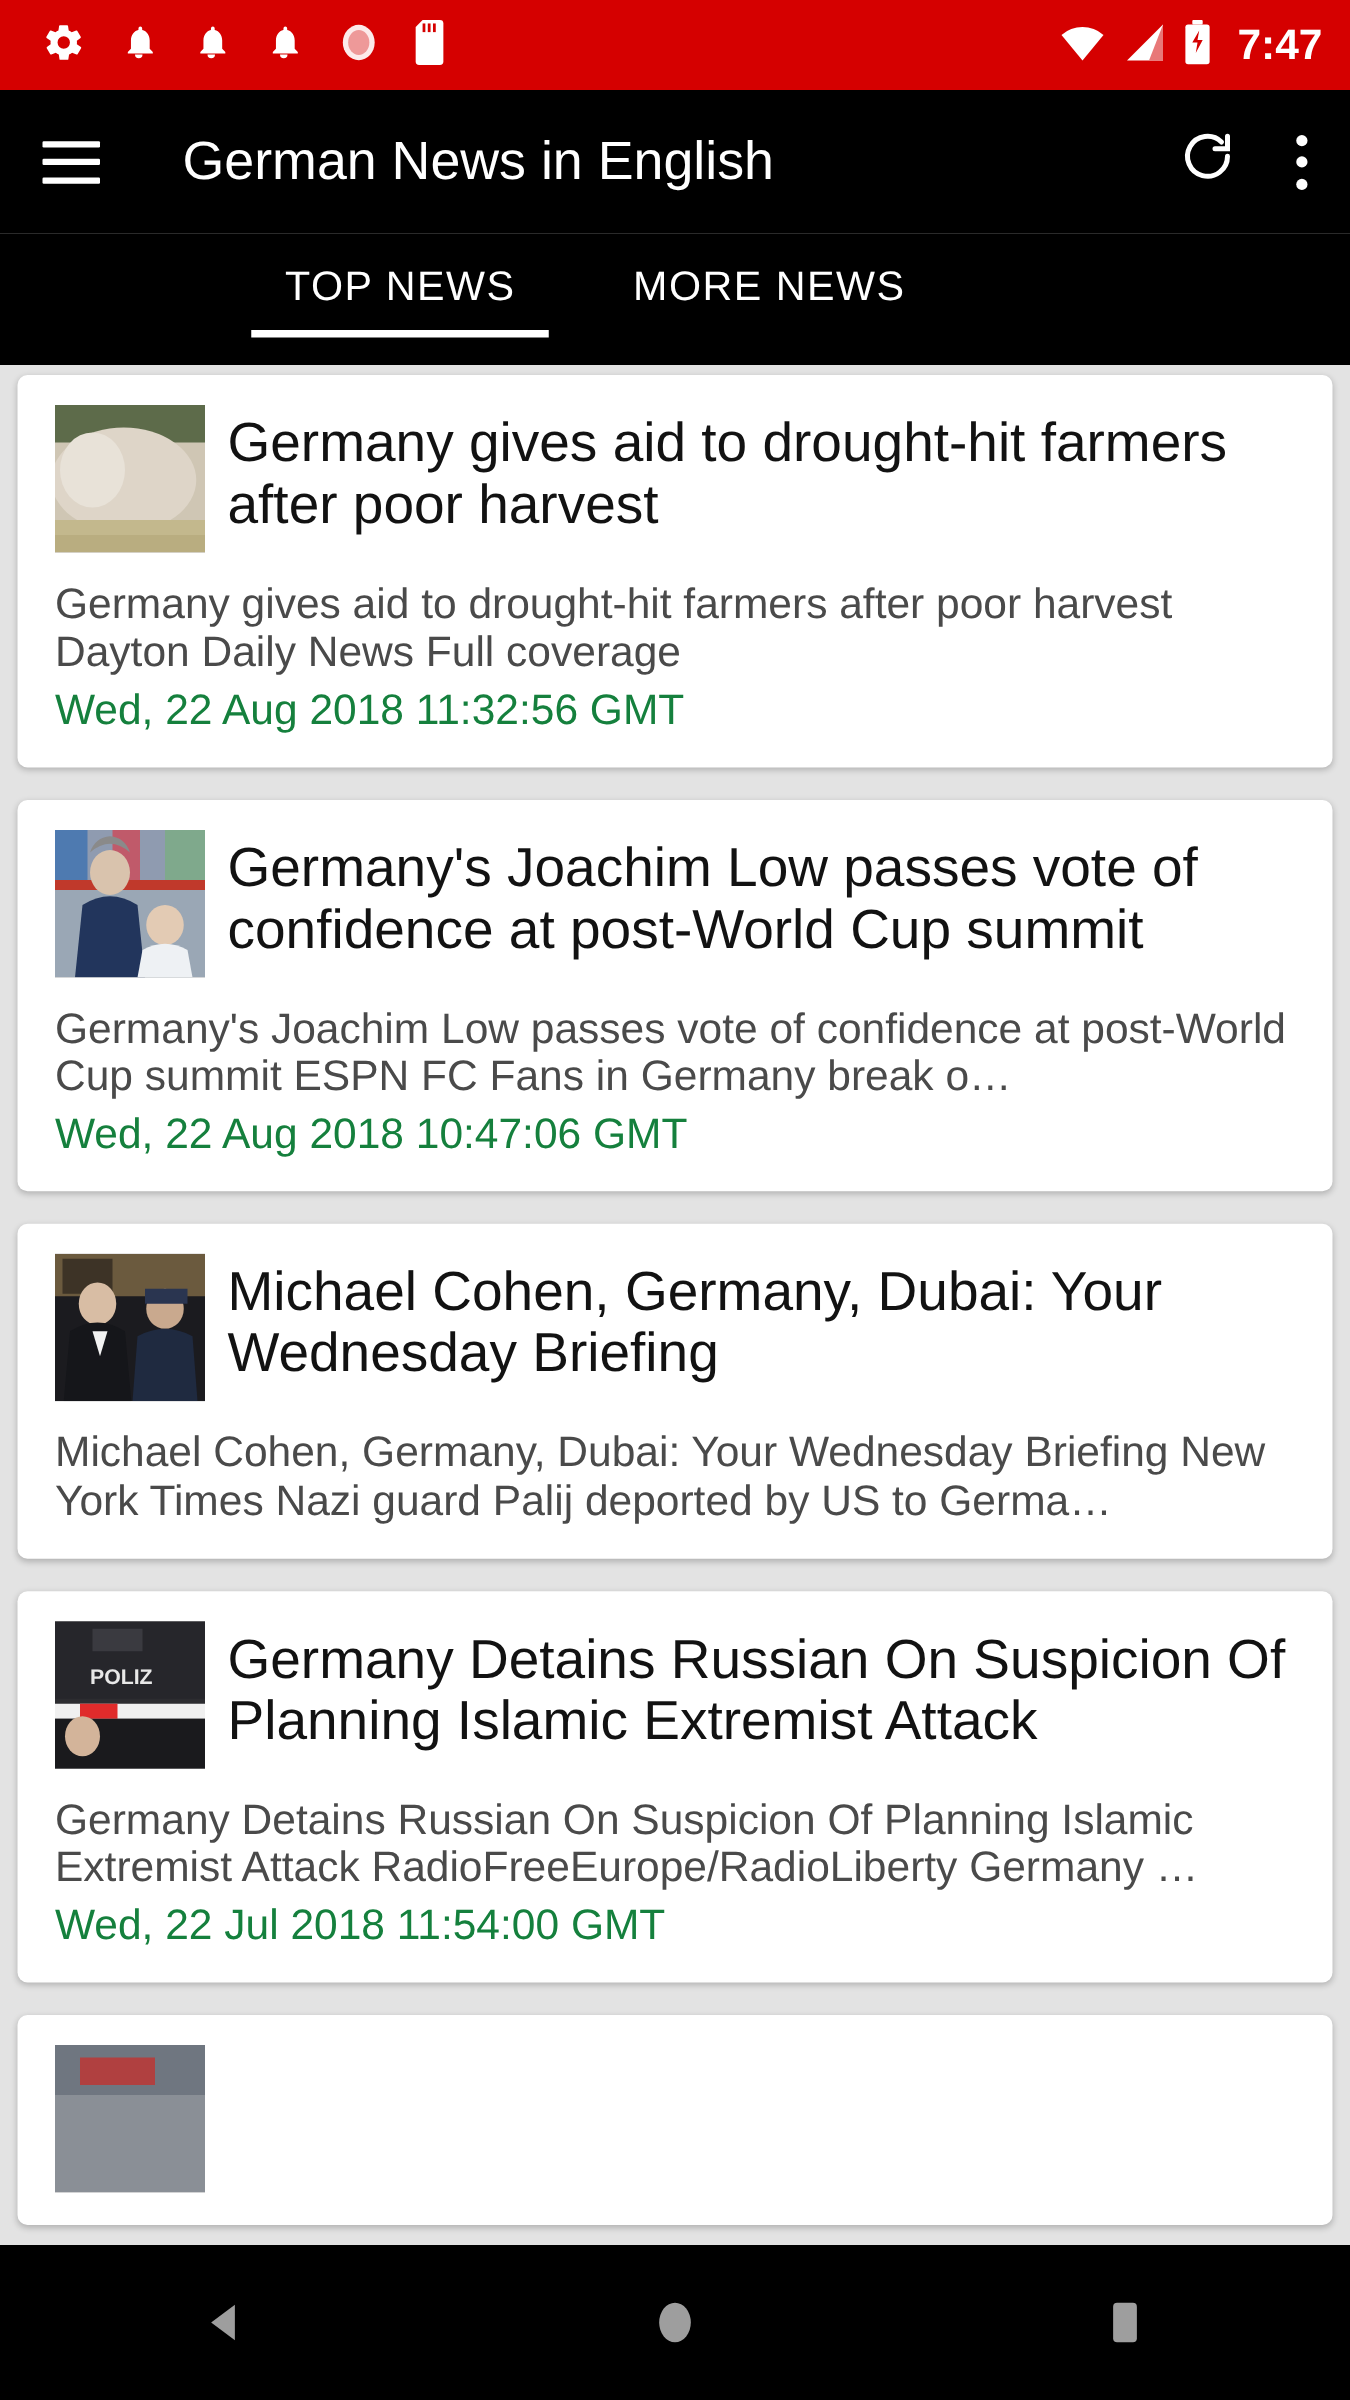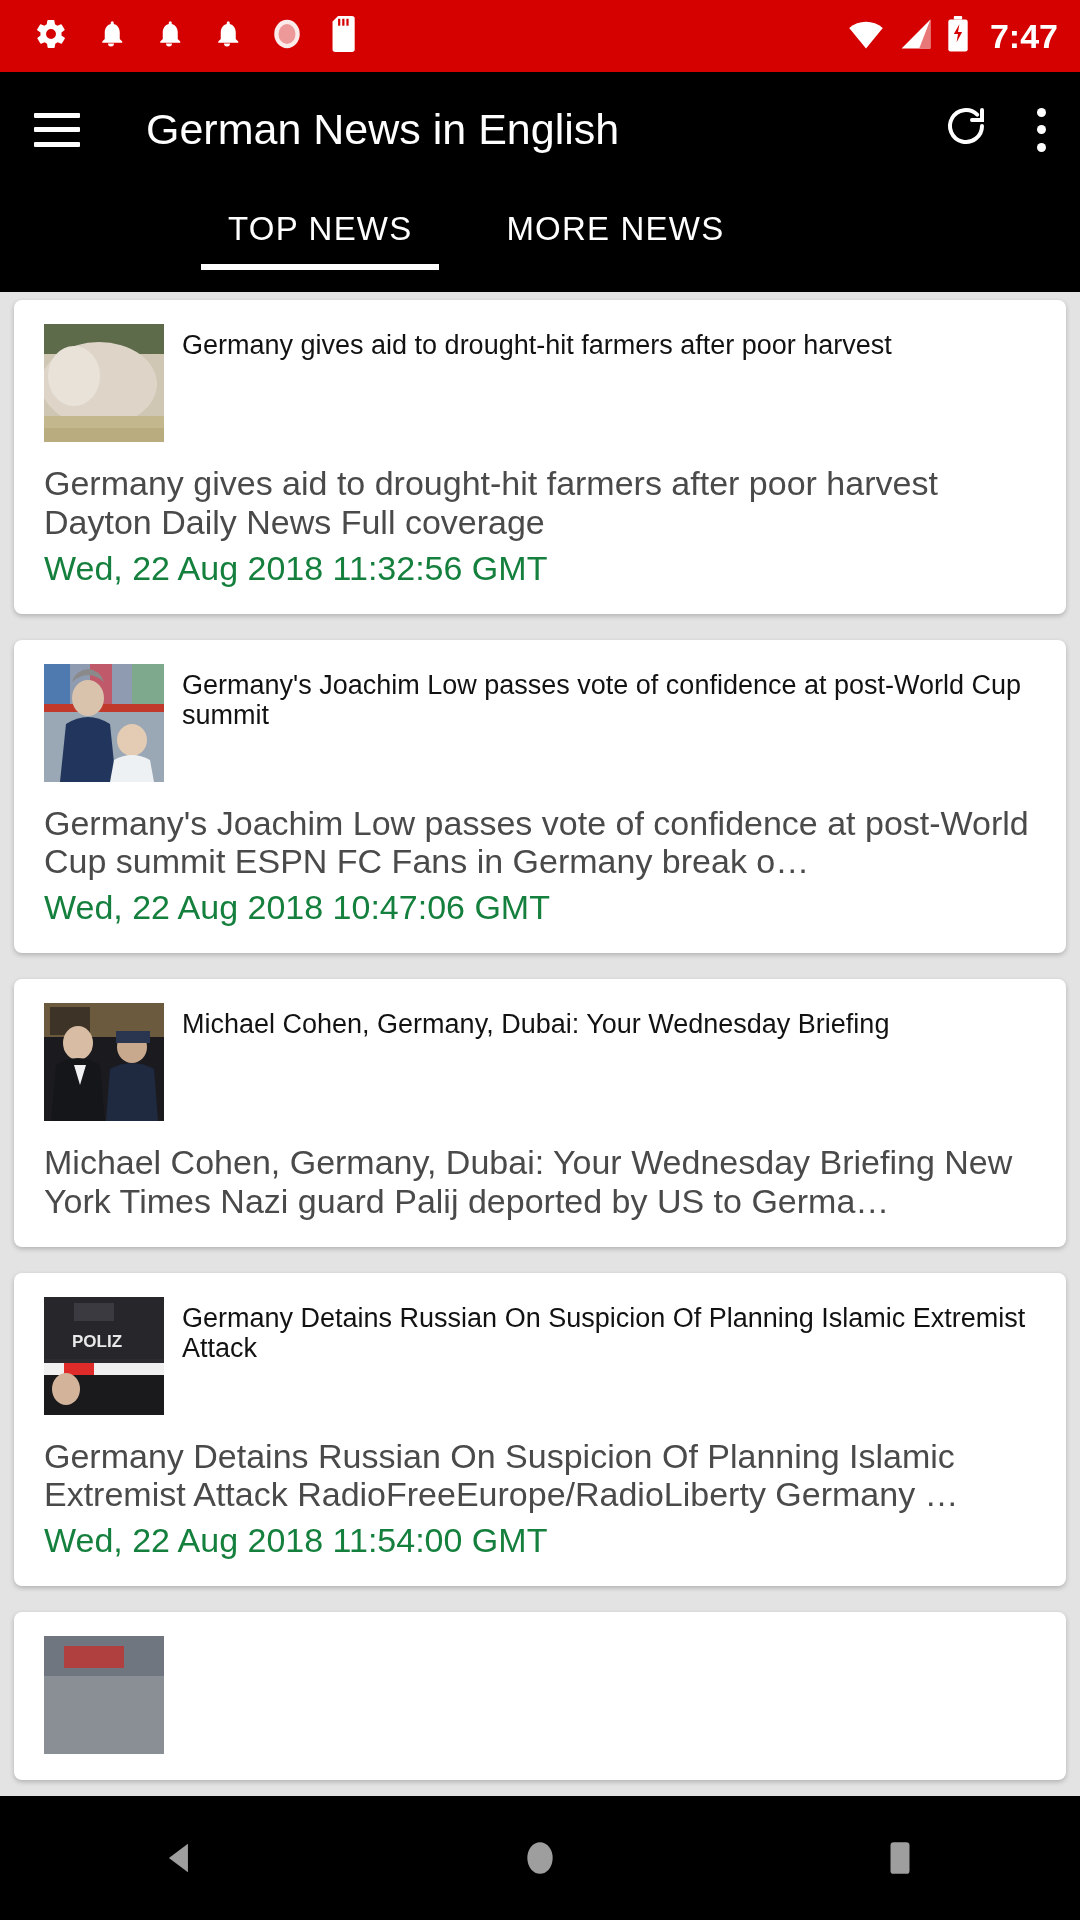--- a/index.html
+++ b/index.html
@@ -115,21 +115,21 @@
     width: 120px;
     height: 118px;
     flex: 0 0 120px;
     margin-right: 18px;
     margin-top: 4px;
     overflow: hidden;
     background: #bbb;
   }
   .thumb svg { display: block; width: 120px; height: 118px; }
   .headline {
-    font-size: 27px;
+    font-size: 44px;
     line-height: 1.12;
     color: #121212;
     font-weight: normal;
     padding-top: 10px;
   }
   .desc {
     margin-top: 22px;
     font-size: 34px;
     line-height: 1.14;
     color: #4a4a4a;
@@ -319,21 +319,21 @@
             <text x="28" y="50" font-family="Liberation Sans" font-size="17" fill="#e8e8e8" font-weight="bold">POLIZ</text>
             <rect x="0" y="66" width="120" height="12" fill="#f0f0f0"></rect>
             <rect x="20" y="66" width="30" height="12" fill="#e02b2b"></rect>
             <rect x="0" y="78" width="120" height="40" fill="#1a1a1d"></rect>
             <ellipse cx="22" cy="92" rx="14" ry="16" fill="#d3b49a"></ellipse>
           </svg>
         </div>
         <div class="headline">Germany Detains Russian On Suspicion Of Planning Islamic Extremist Attack</div>
       </div>
       <div class="desc">Germany Detains Russian On Suspicion Of Planning Islamic Extremist Attack  RadioFreeEurope/RadioLiberty  Germany …</div>
-      <div class="date">Wed, 22 Aug 2018 11:54:00 GMT</div>
+      <div class="date">Wed, 22 Jul 2018 11:54:00 GMT</div>
     </div>
 
     <div class="card">
       <div class="card-top">
         <div class="thumb">
           <svg viewBox="0 0 120 118" preserveAspectRatio="none">
             <rect width="120" height="118" fill="#8a8f96"></rect>
             <rect x="0" y="0" width="120" height="40" fill="#6f7680"></rect>
             <rect x="20" y="10" width="60" height="22" fill="#b04040"></rect>
           </svg>

